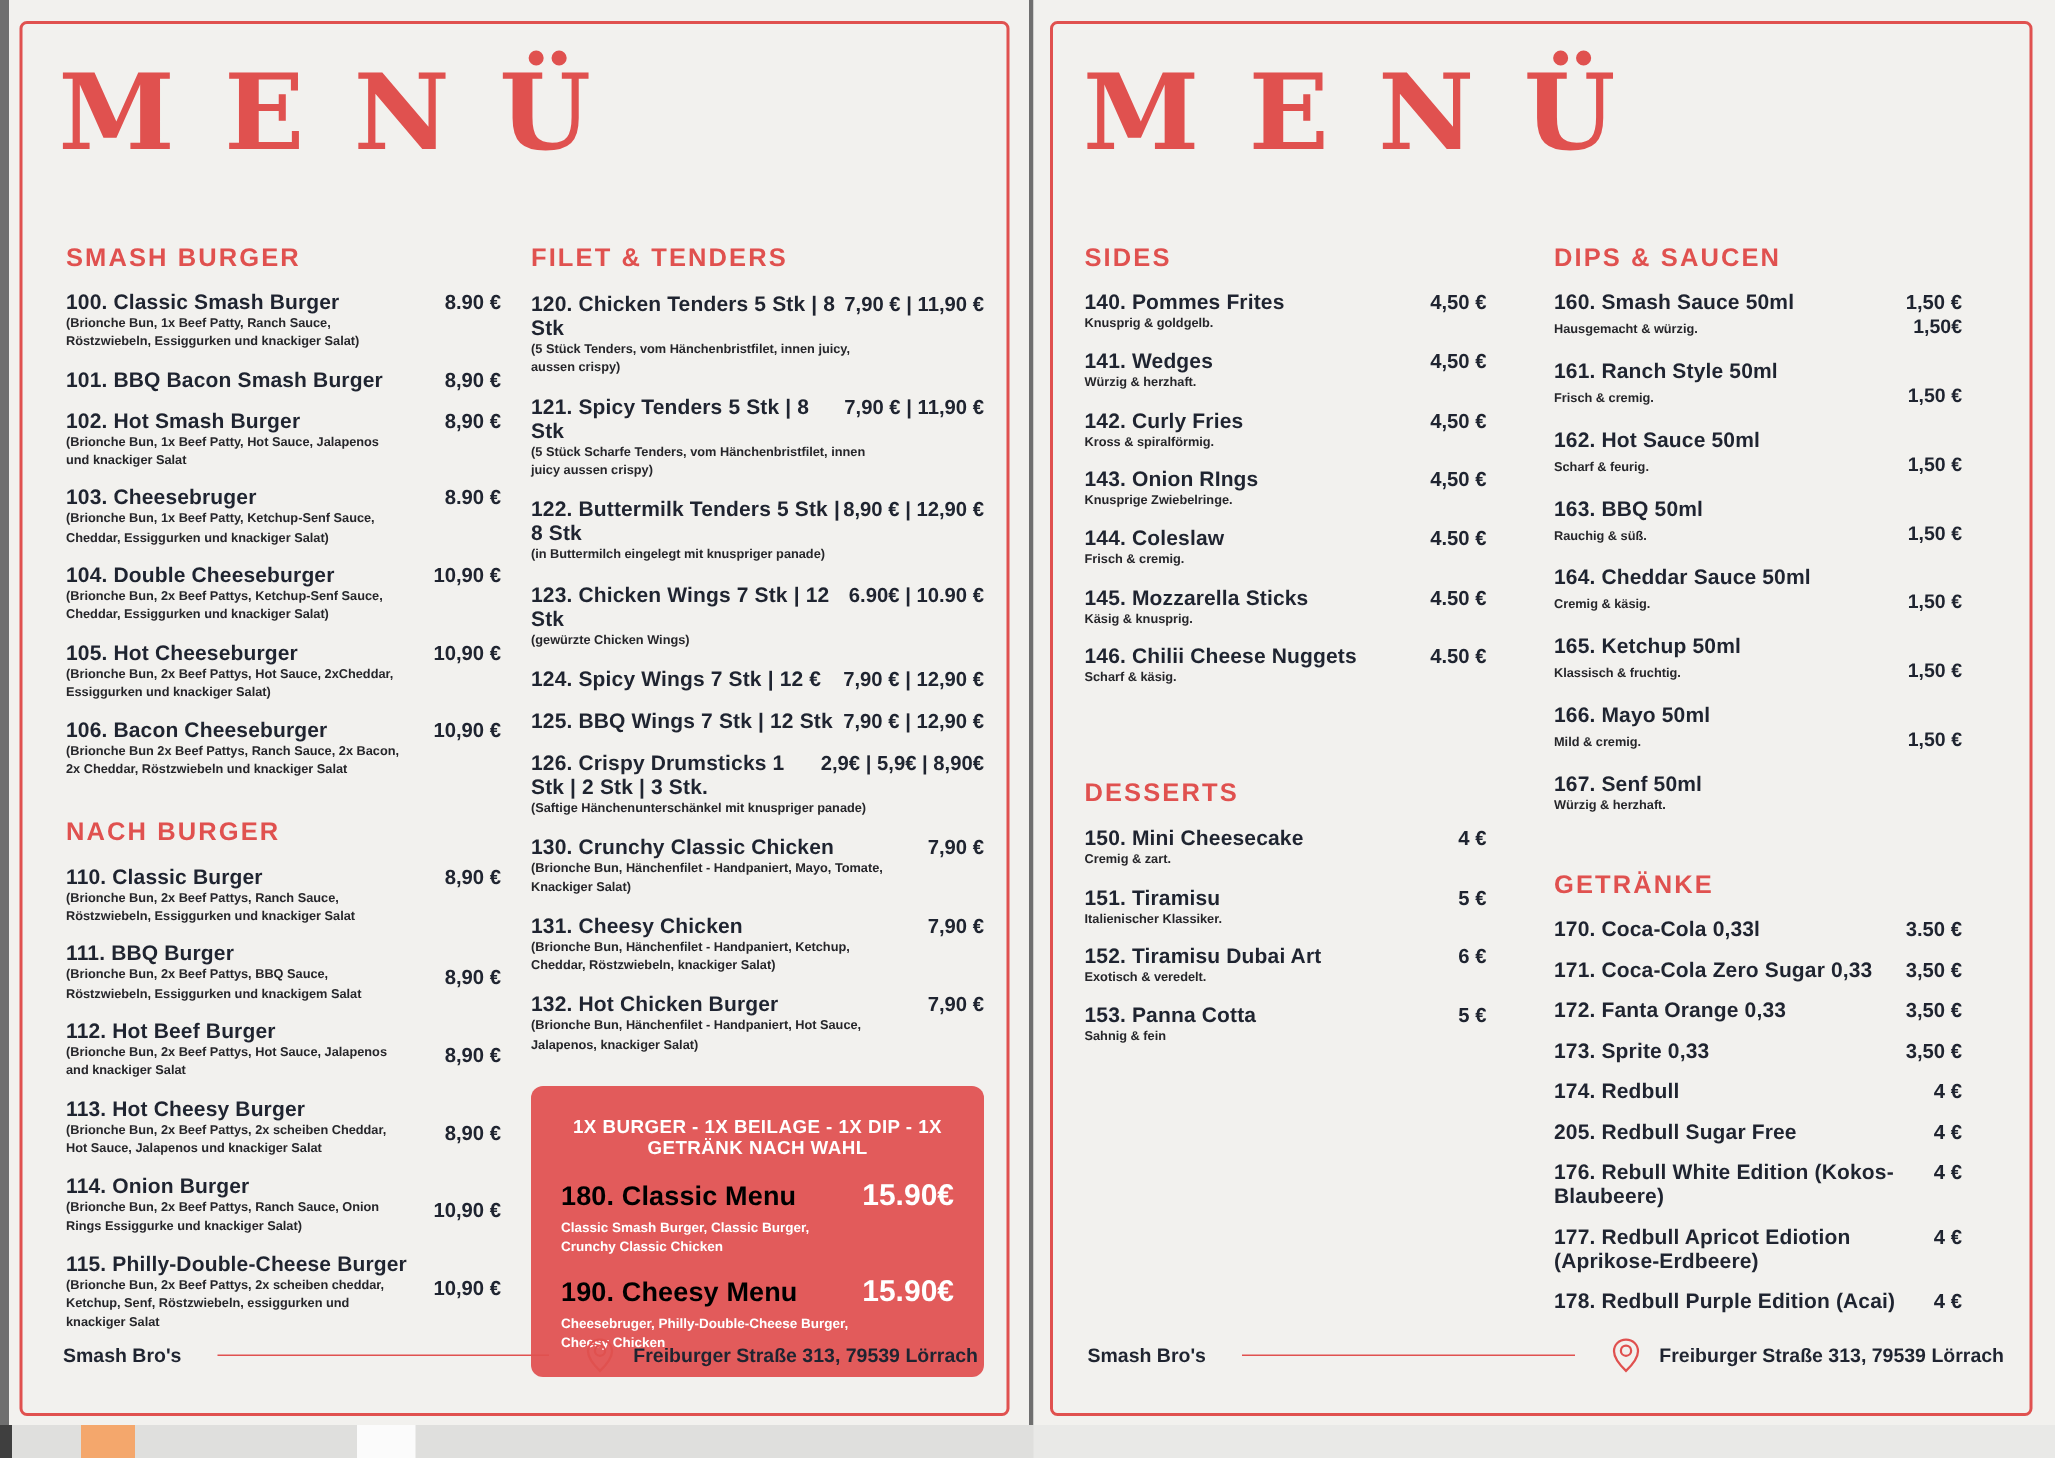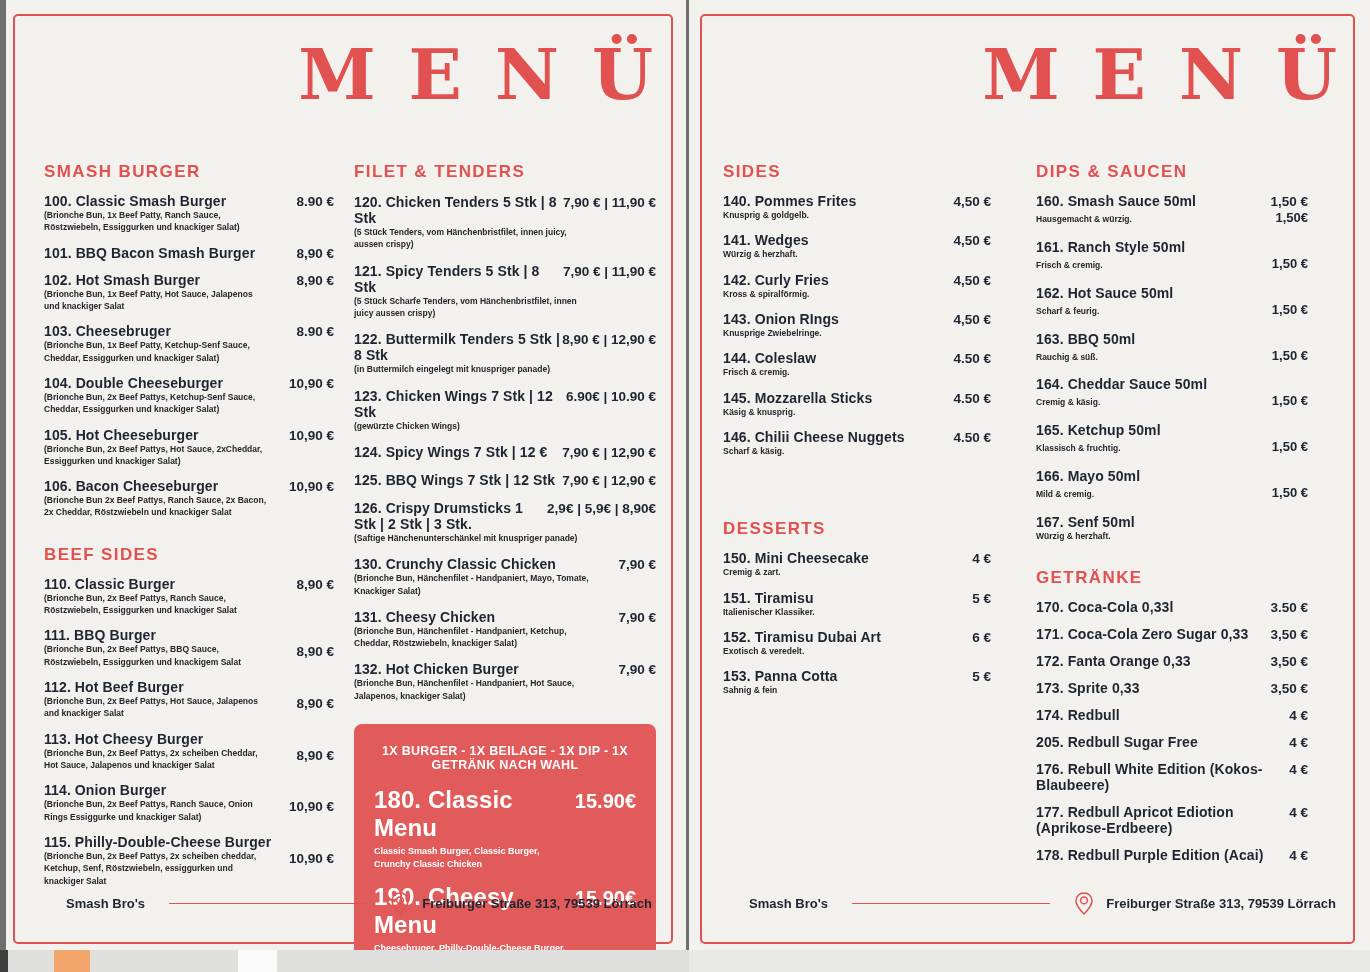--- a/index.html
+++ b/index.html
@@ -17,52 +17,52 @@
   .edge{position:absolute;top:0;height:950px;background:#6F6F6F;}
   .edge-l{left:0;width:6px;}
   .edge-m{left:686px;width:3px;}
   .page{position:absolute;top:0;height:950px;background:var(--pagebg);}
   .page.left{left:6px;width:680px;}
   .page.right{left:689px;width:681px;}
   .frame{position:absolute;top:14px;bottom:6px;border:2px solid var(--accent);border-radius:5px;pointer-events:none;}
   .left .frame{left:7px;right:13px;}
   .right .frame{left:11px;right:15px;}
   .menu-title{
-    margin:40px 0 0;line-height:1;text-align:right;
+    margin:40px 0 0;line-height:1;text-align:left;
     font-family:"DejaVu Serif",serif;font-weight:bold;
     font-size:70px;letter-spacing:33px;padding-left:33px;color:var(--accent);
   }
   .colA,.colB{position:absolute;top:162px;}
   .left .colA{left:38px;width:290px;}
   .left .colB{left:348px;width:302px;}
   .right .colA{left:34px;width:268px;}
   .right .colB{left:347px;width:272px;}
   .sec-h{font-size:17px;font-weight:700;color:var(--accent);letter-spacing:1.4px;margin:0 0 6px;}
   .sec-gap{margin-top:26px;}
   .right .colA .sec-gap{margin-top:62px;}
-  .right .colB .sec-gap{margin-top:26px;}
+  .right .colB .sec-gap{margin-top:38px;}
   .item{margin-top:11px;}
   .left .colB .item{margin-top:12px;}
   .trow{display:flex;justify-content:space-between;align-items:baseline;}
   .iname{font-size:14px;font-weight:700;color:var(--text);letter-spacing:0.1px;}
   .iprice{font-size:13.5px;font-weight:700;color:var(--text);white-space:nowrap;}
   .idesc{display:flex;justify-content:space-between;align-items:baseline;margin-top:0;
          font-size:8.5px;font-weight:700;color:#26262A;line-height:1.45;}
   .idesc .dtext{max-width:78%;}
   .idesc .dprice{font-size:13px;}
   .price-low > .trow > .iprice{position:relative;top:16px;}
   .drinks .item{margin-top:11px;}
   .combo{margin-top:22px;background:var(--combo);border-radius:8px;padding:16px 20px 16px;}
   .combo .combo-banner{color:#fff;font-weight:700;font-size:12.5px;text-align:center;
     letter-spacing:0.3px;margin:4px 0 14px;}
-  .combo .iname{color:#ffffff;font-size:24px;}
+  .combo .iname{color:#000000;font-size:18px;}
   .combo .iprice{color:#fff;font-size:20px;}
   .combo .idesc{color:#fff;font-size:9px;margin-top:3px;}
   .combo .item{margin-top:9px;}
-  .footer{position:absolute;left:60px;right:34px;bottom:34px;display:flex;align-items:center;}
+  .footer{position:absolute;left:36px;right:34px;bottom:34px;display:flex;align-items:center;}
   .brand{font-size:13px;font-weight:700;color:var(--text);white-space:nowrap;}
   .fline{flex:1;height:1px;background:var(--accent);margin:0 24px;max-width:288px;}
   .pin{flex:0 0 auto;}
   .addr{font-size:13px;font-weight:700;color:var(--text);margin-left:12px;white-space:nowrap;}
   .bottom{position:absolute;left:0;top:950px;width:1370px;height:22px;background:#DFDFDD;}
   .bottom .seg{position:absolute;top:0;height:22px;}
   .seg-right{left:689px;width:681px;background:#E9E9E7;}
   .seg-dark{left:0;width:8px;background:#3F3F3F;}
   .seg-orange{left:54px;width:36px;background:#F4A76C;}
   .seg-white{left:238px;width:39px;background:#FBFBFB;}
@@ -142,21 +142,21 @@
             <span class="iname">106. Bacon Cheeseburger</span>
             <span class="iprice">10,90 €</span>
           </div>
           <div class="idesc">
             <span class="dtext">(Brionche Bun 2x Beef Pattys, Ranch Sauce, 2x Bacon, 2x Cheddar, Röstzwiebeln und knackiger Salat</span>
 
           </div>
         </div>
       </div>
 
-    <div class="sec-h sec-gap">BEEF SIDES</div>
+    <div class="sec-h sec-gap">NACH BURGER</div>
     <div>
 
     <div class="item">
           <div class="trow">
             <span class="iname">110. Classic Burger</span>
             <span class="iprice">8,90 €</span>
           </div>
           <div class="idesc">
             <span class="dtext">(Brionche Bun, 2x Beef Pattys, Ranch Sauce, Röstzwiebeln, Essiggurken und knackiger Salat</span>
 

